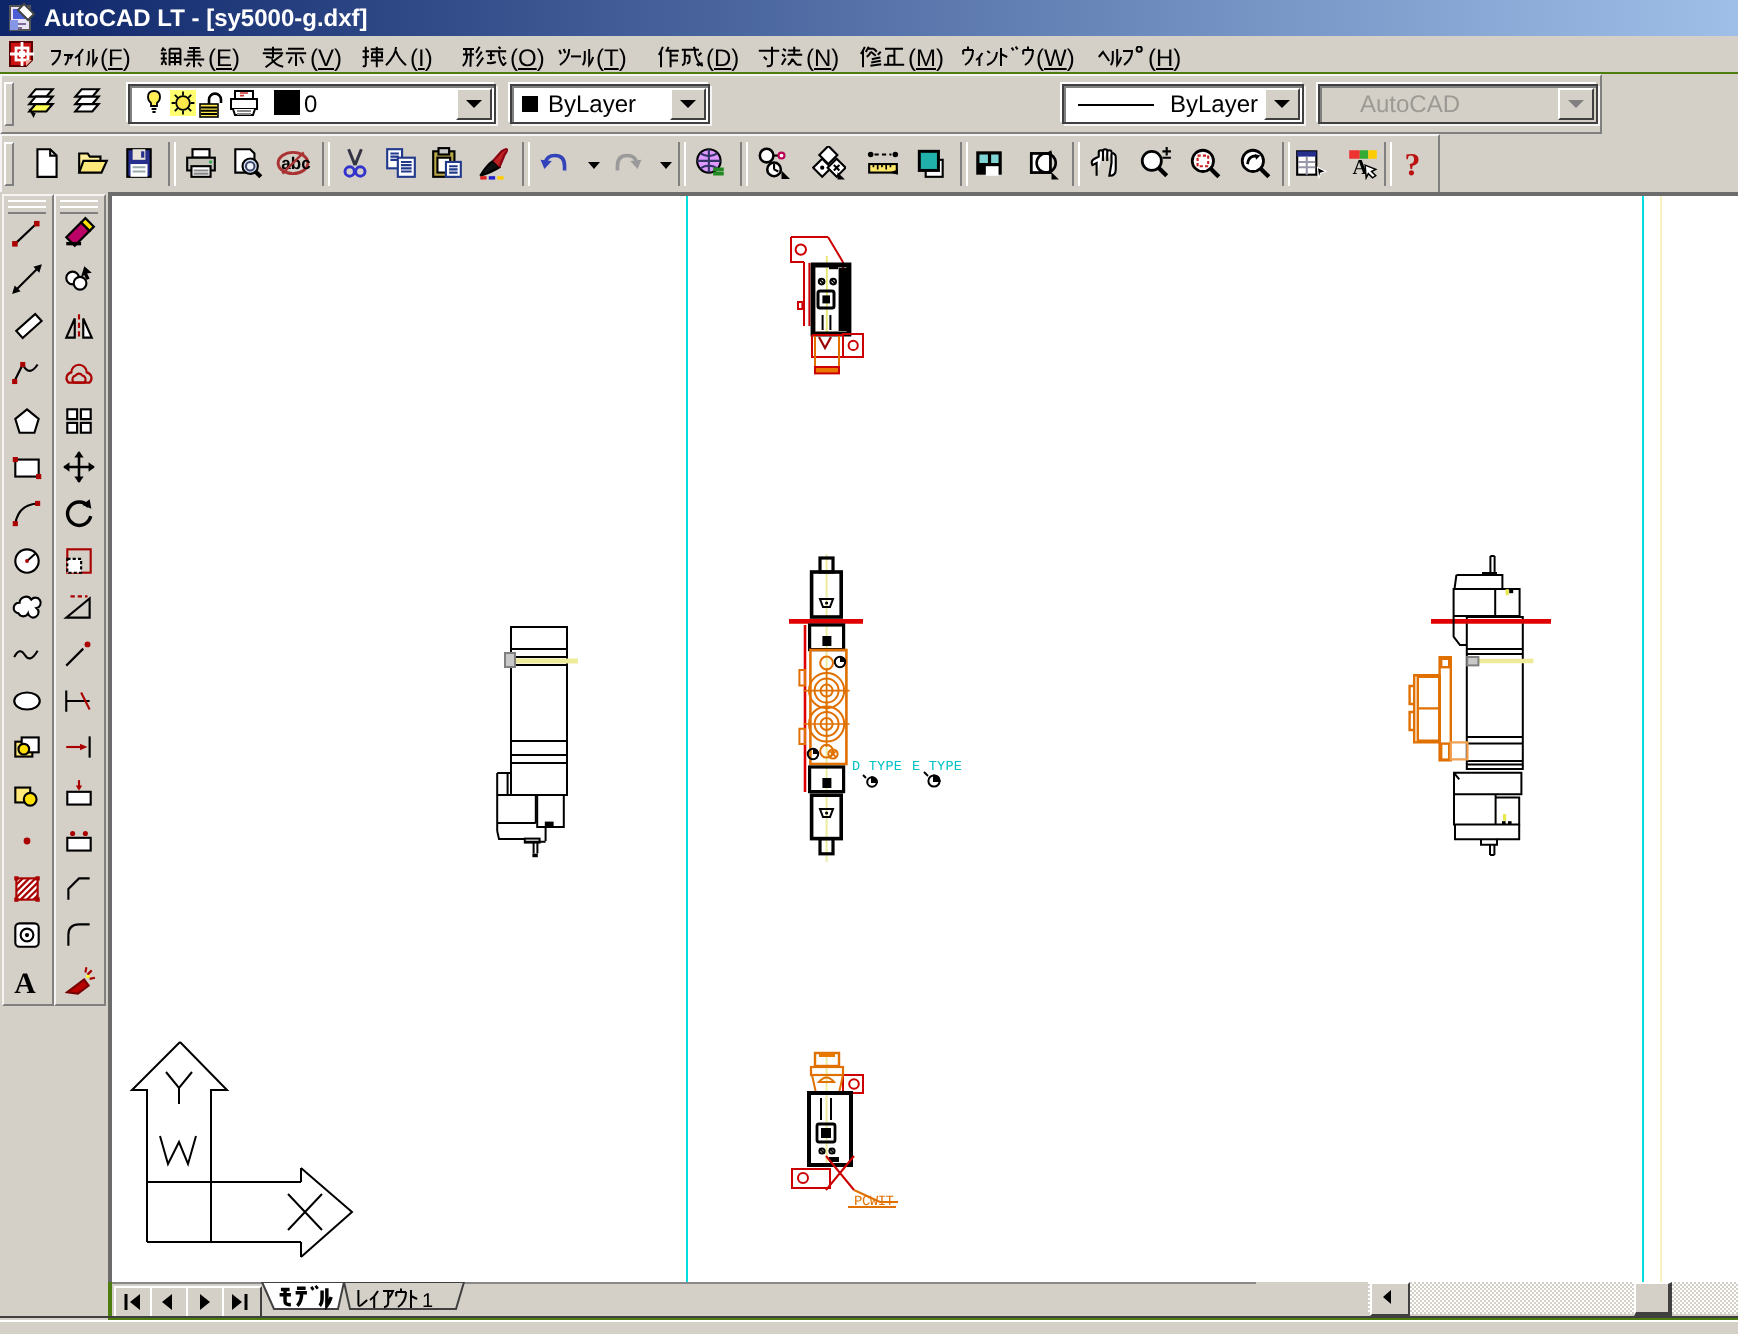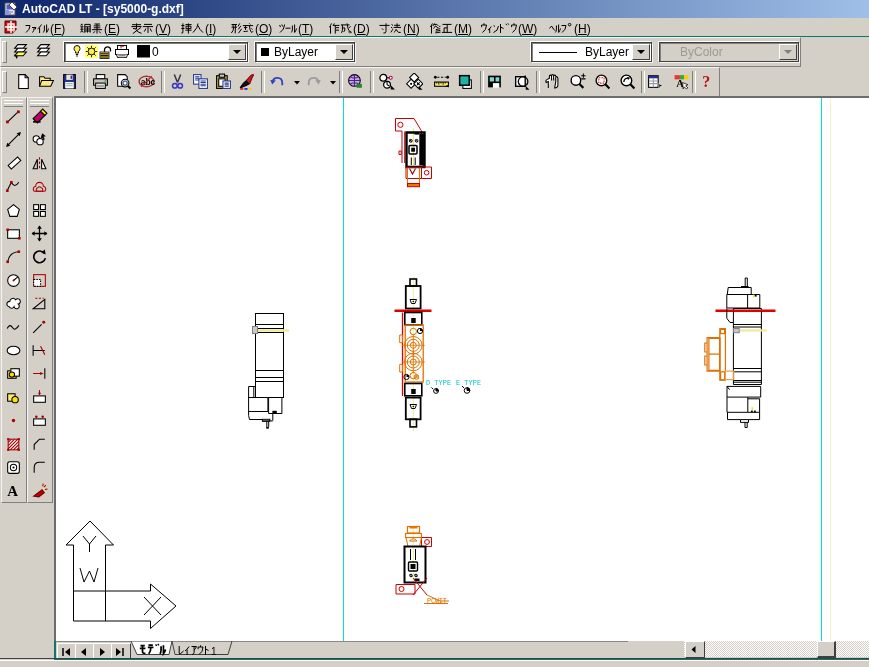--- a/index.html
+++ b/index.html
@@ -1,14 +1,14 @@
 <!DOCTYPE html>
 <html><head><meta charset="utf-8"><style>
 html,body{margin:0;padding:0;}
-#app{position:relative;width:869px;height:667px;background:#0f766e;overflow:hidden;font-family:"Liberation Sans",sans-serif;}
+#app{position:relative;width:869px;height:667px;background:#4d7c0f;overflow:hidden;font-family:"Liberation Sans",sans-serif;}
 .abs{position:absolute;}
 .titlebar{left:0;top:0;width:869px;height:18px;background:linear-gradient(90deg,#0d2569 0%,#9fbfe8 100%);}
 .title-txt{left:22px;top:2px;color:#fff;font-size:12px;font-weight:bold;}
 .menubar{left:0;top:18px;width:869px;height:18px;background:#d4d0c8;}
 .tbrow{left:0;width:869px;height:30px;background:#d4d0c8;position:absolute;}
 .panel{position:absolute;top:0;height:28px;border-top:1px solid #f5f4f2;border-left:1px solid #f5f4f2;border-bottom:1px solid #808080;border-right:1px solid #808080;}
 .grip{position:absolute;top:4px;width:3px;height:20px;border-top:1px solid #fff;border-left:1px solid #fff;border-bottom:1px solid #808080;border-right:1px solid #808080;background:#d4d0c8;}
 .btn{position:absolute;width:23px;height:22px;}
 .btn svg{position:absolute;left:3px;top:2px;}
 .sep{position:absolute;width:2px;height:22px;border-left:1px solid #808080;border-right:1px solid #fff;}
@@ -224,21 +224,21 @@
 <div style="position:absolute;left:5px;top:5px;width:8px;height:8px;background:#000"></div>
 <div class="ctext" style="left:18px">ByLayer</div>
 <div class="arrowbtn"></div>
       </div>
 <div class="combo" style="left:531px;top:5px;width:119px">
 <div style="position:absolute;left:7px;top:9px;width:38px;height:1px;background:#000"></div>
 <div class="ctext" style="left:53px">ByLayer</div>
 <div class="arrowbtn"></div>
       </div>
 <div class="combo disabled" style="left:659px;top:5px;width:138px">
-<div class="ctext" style="left:20px;color:#9c9a94">ByColor</div>
+<div class="ctext" style="left:20px;color:#9c9a94">AutoCAD</div>
 <div class="arrowbtn"></div>
       </div>
 </div>
     <div class="tbrow" style="top:67px">
       <div class="panel" style="left:0;width:718px"></div>
       <div class="grip" style="left:2px"></div>
       <div class="btn" style="left:12px;top:4px;width:23px">
         <svg width="17" height="17" viewBox="0 0 16 16">
           <path d="M3.5,1.5 h6 l3,3 v10 h-9 z" fill="#fff" stroke="#000"></path>
           <path d="M9.5,1.5 v3 h3" fill="none" stroke="#000"></path>

